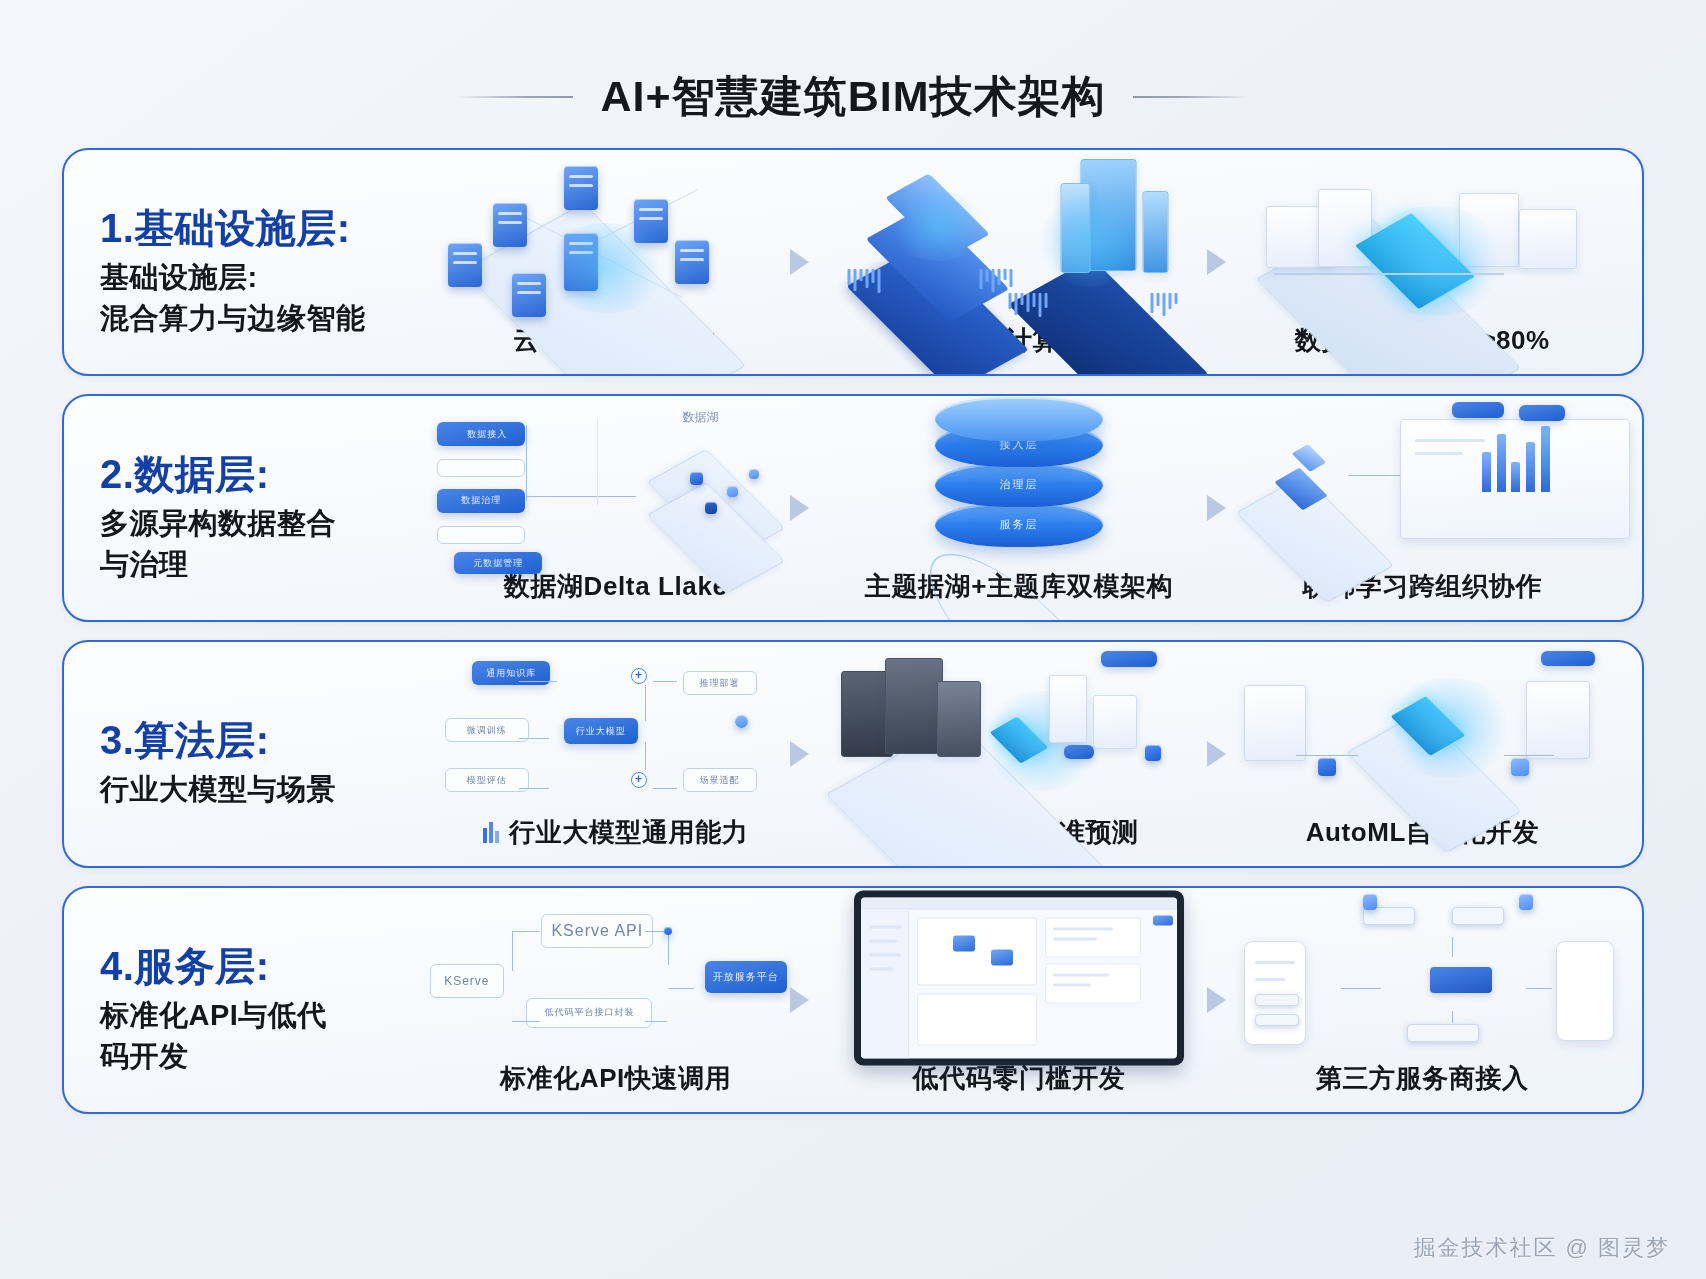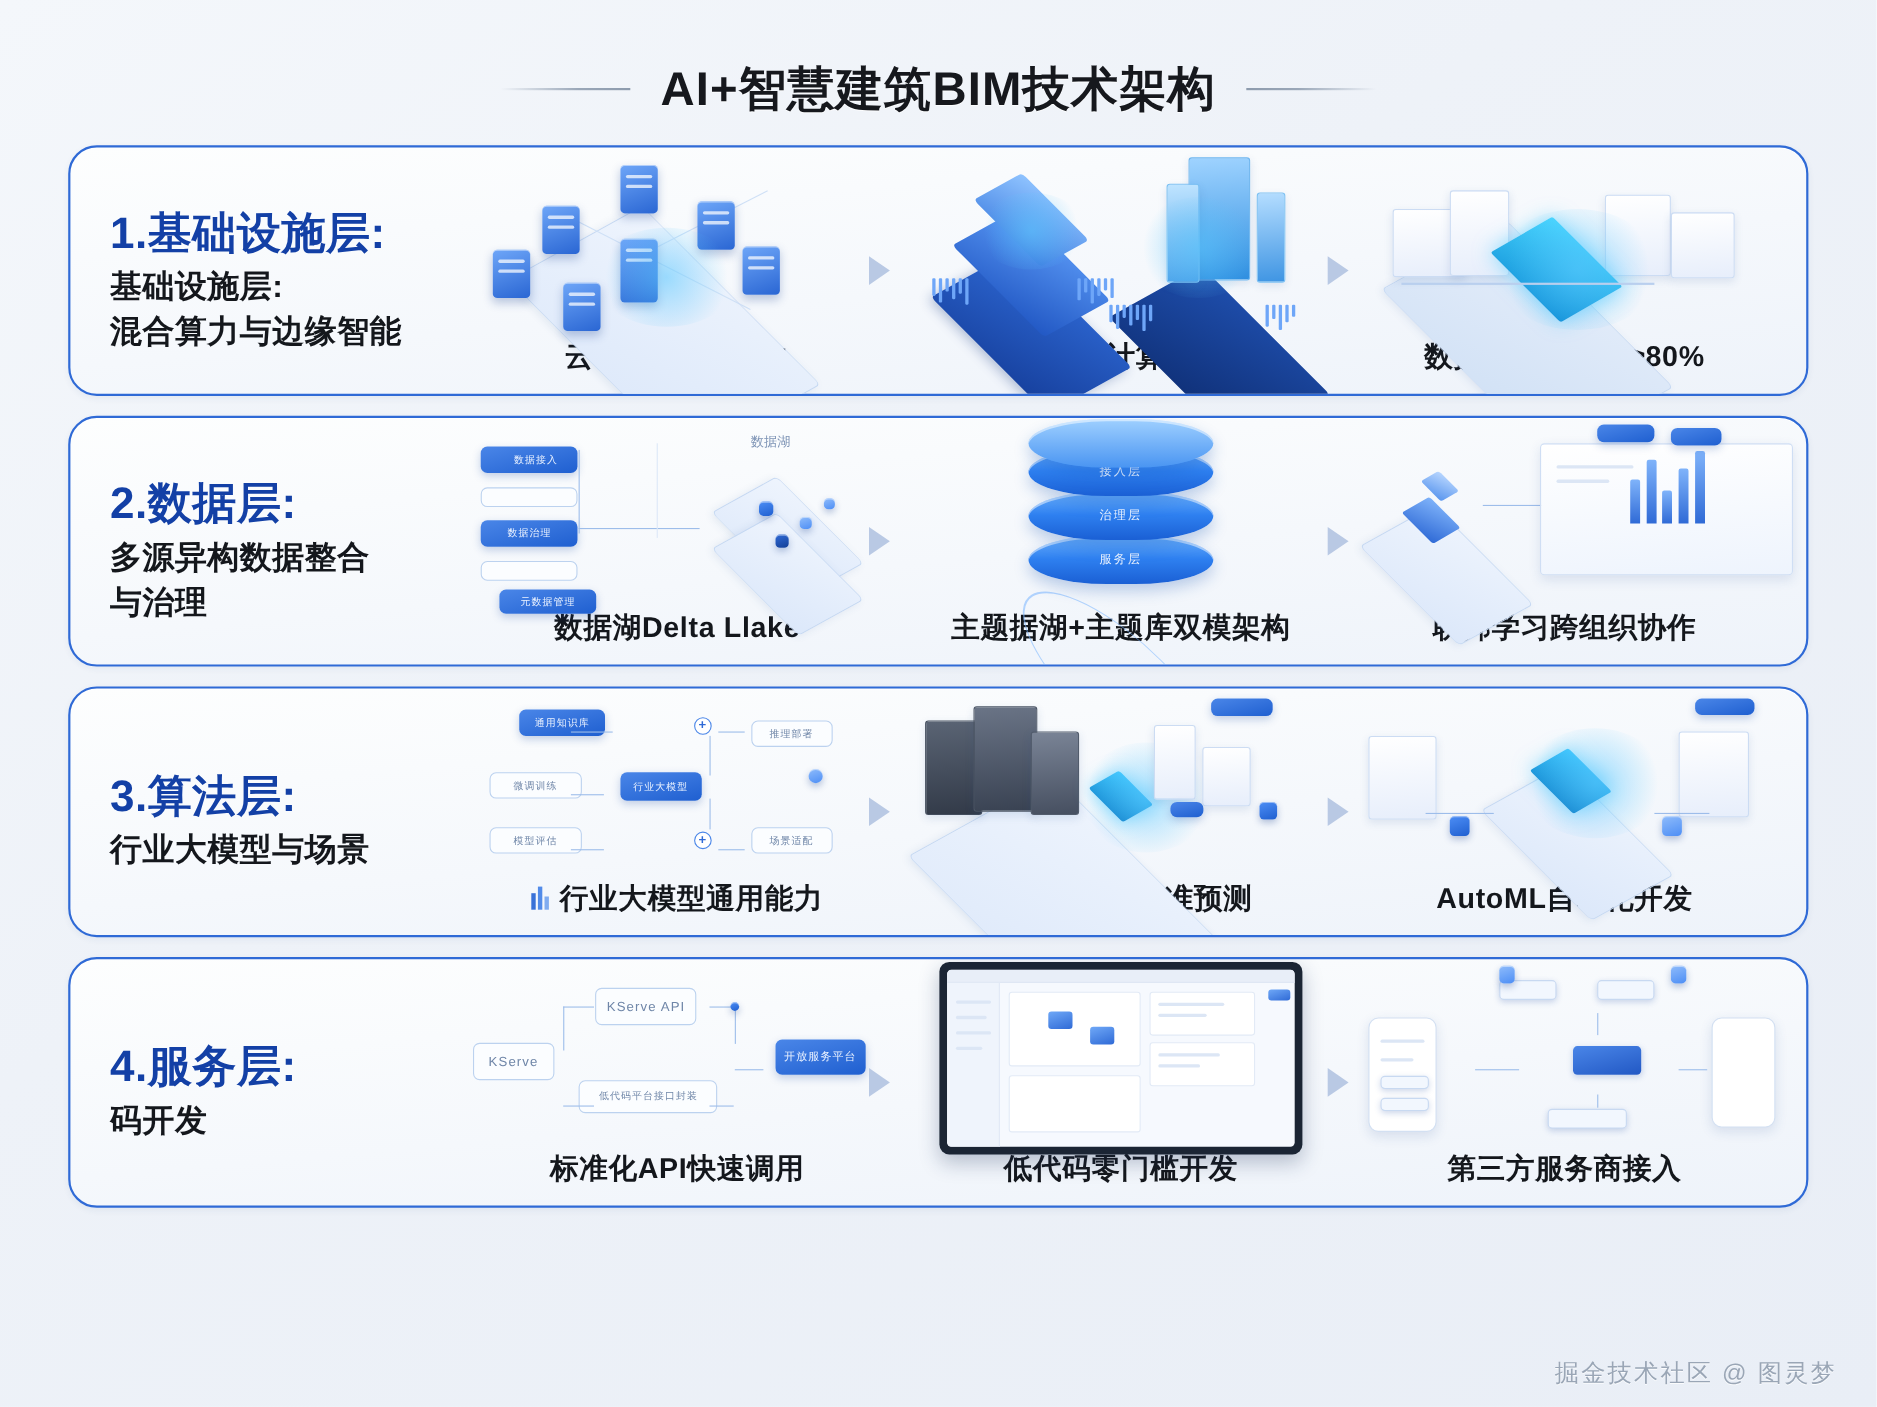--- a/index.html
+++ b/index.html
@@ -16,21 +16,21 @@
     background: linear-gradient(145deg, #f4f7fb 0%, #eef2f8 40%, #e9eef6 100%);
     position: relative;
   }
 
   
   .title-wrap {
     display: flex;
     align-items: center;
     justify-content: center;
     gap: 28px;
-    padding-top: 52px;
+    padding-top: 68px;
   }
   .title-rule {
     width: 118px;
     height: 2px;
     background: linear-gradient(90deg, rgba(140,155,175,0) 0%, #9aa7b8 60%, #8d9bad 100%);
   }
   .title-rule.right {
     background: linear-gradient(90deg, #8d9bad 0%, #9aa7b8 40%, rgba(140,155,175,0) 100%);
   }
   .page-title {
@@ -562,31 +562,32 @@
         <div class="caption">
           <span>AutoML自动化开发</span>
         </div>
       </div>
     </div>
   </section>
 
   <section class="layer-row">
     <div class="row-label">
       <div class="label-head">4.服务层:</div>
+      <div class="label-body">标准化API与低代</div>
       <div class="label-body">码开发</div>
     </div>
     <div class="row-panels">
       <span class="arrow a1"></span>
       <span class="arrow a2"></span>
 
       <div class="panel">
         <div class="illus">
           <div class="scene">
             <div class="node out" style="left:0%;top:42%;width:74px;height:34px;font-size:12px;">KServe</div>
-            <div class="node out" style="left:30%;top:12%;width:92px;height:34px;font-size:12px;">KServe API</div>
+            <div class="node out" style="left:30%;top:12%;width:112px;height:34px;font-size:16px;">KServe API</div>
             <div class="node out" style="left:26%;top:62%;width:126px;height:30px;font-size:9px;">低代码平台接口封装</div>
             <div class="node fill" style="left:74%;top:40%;width:82px;height:32px;font-size:10px;">开放服务平台</div>
             <div class="lnk" style="left:22%;top:22%;width:1px;height:40px;"></div>
             <div class="lnk" style="left:22%;top:22%;width:28px;height:1px;"></div>
             <div class="lnk" style="left:22%;top:76%;width:28px;height:1px;"></div>
             <div class="lnk" style="left:64%;top:22%;width:1px;height:34px;"></div>
             <div class="lnk" style="left:58%;top:22%;width:22px;height:1px;"></div>
             <div class="lnk" style="left:58%;top:76%;width:22px;height:1px;"></div>
             <div class="lnk" style="left:64%;top:56%;width:26px;height:1px;"></div>
             <div class="cube" style="left:63%;top:20%;width:8px;height:8px;border-radius:50%;"></div>

